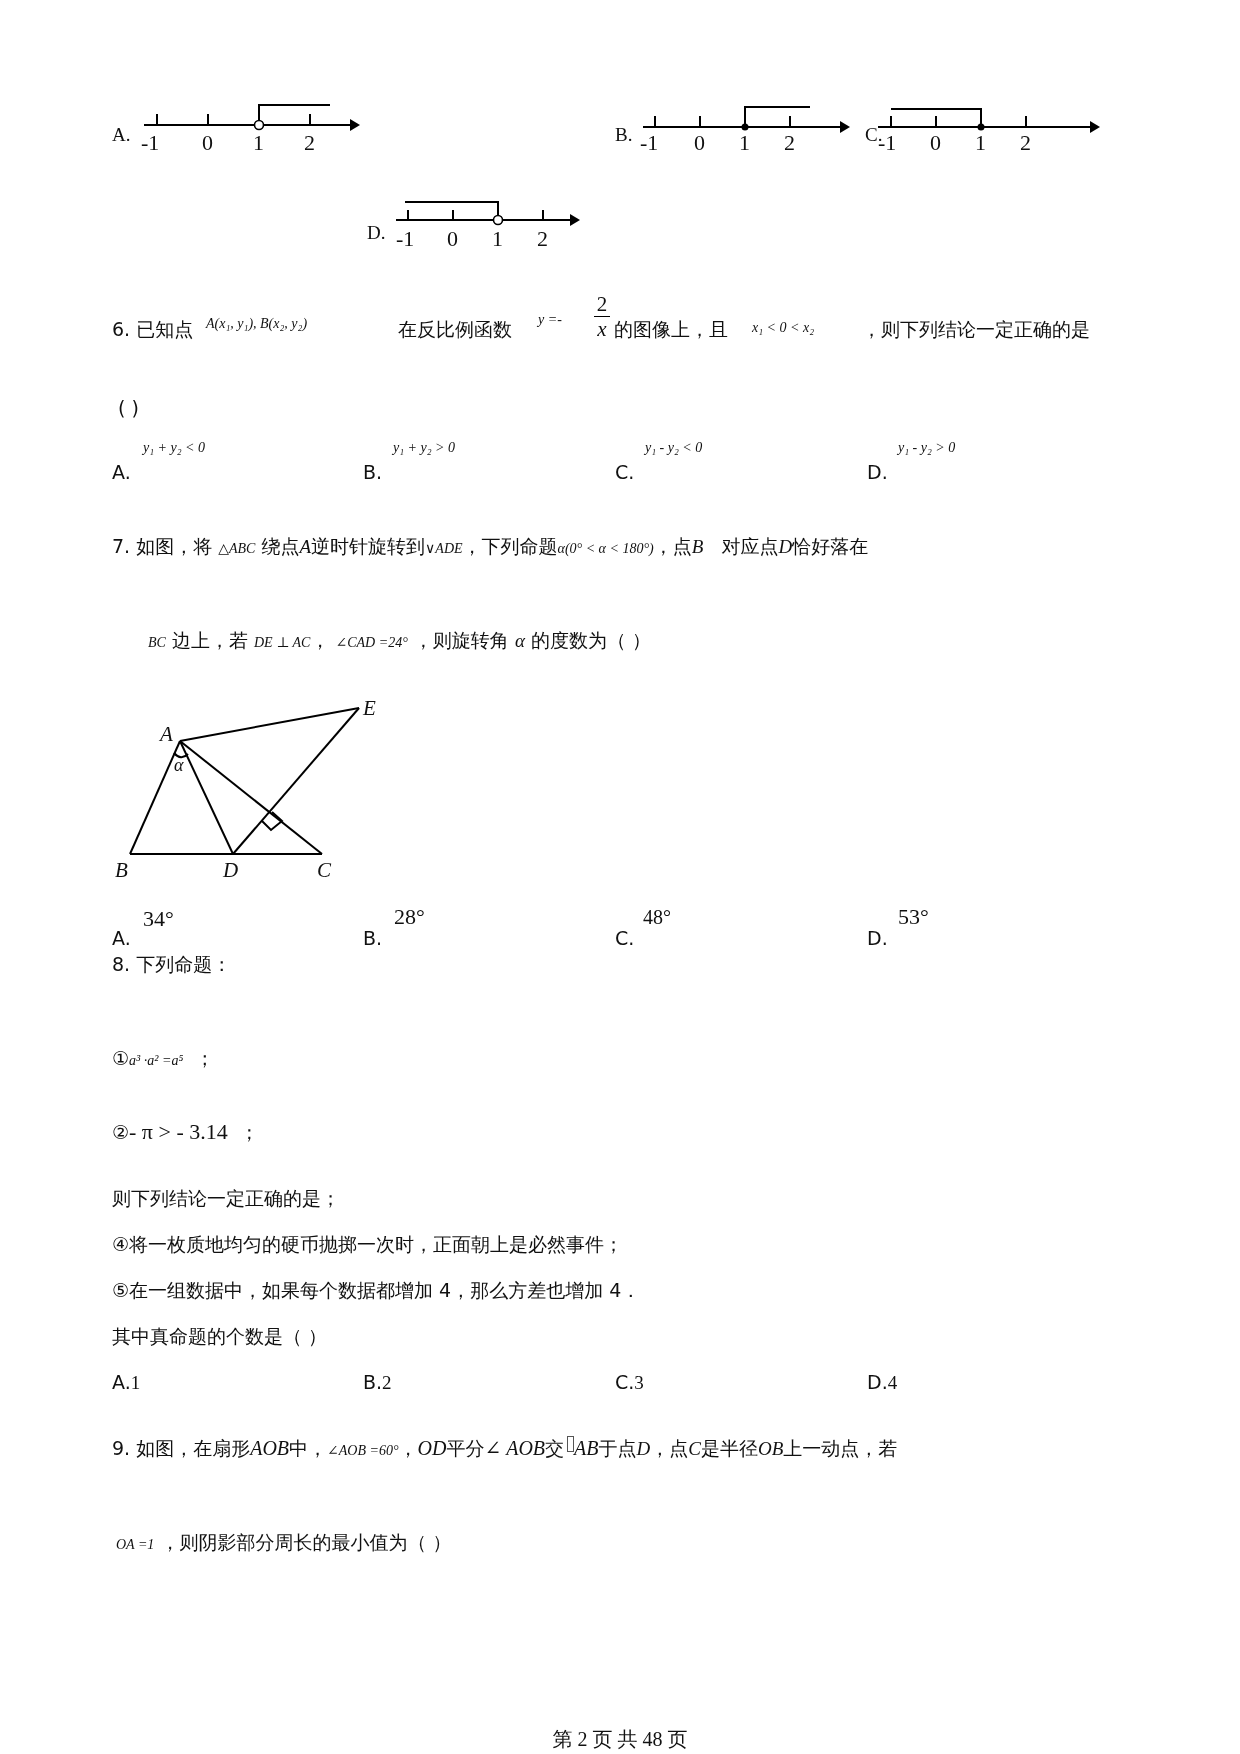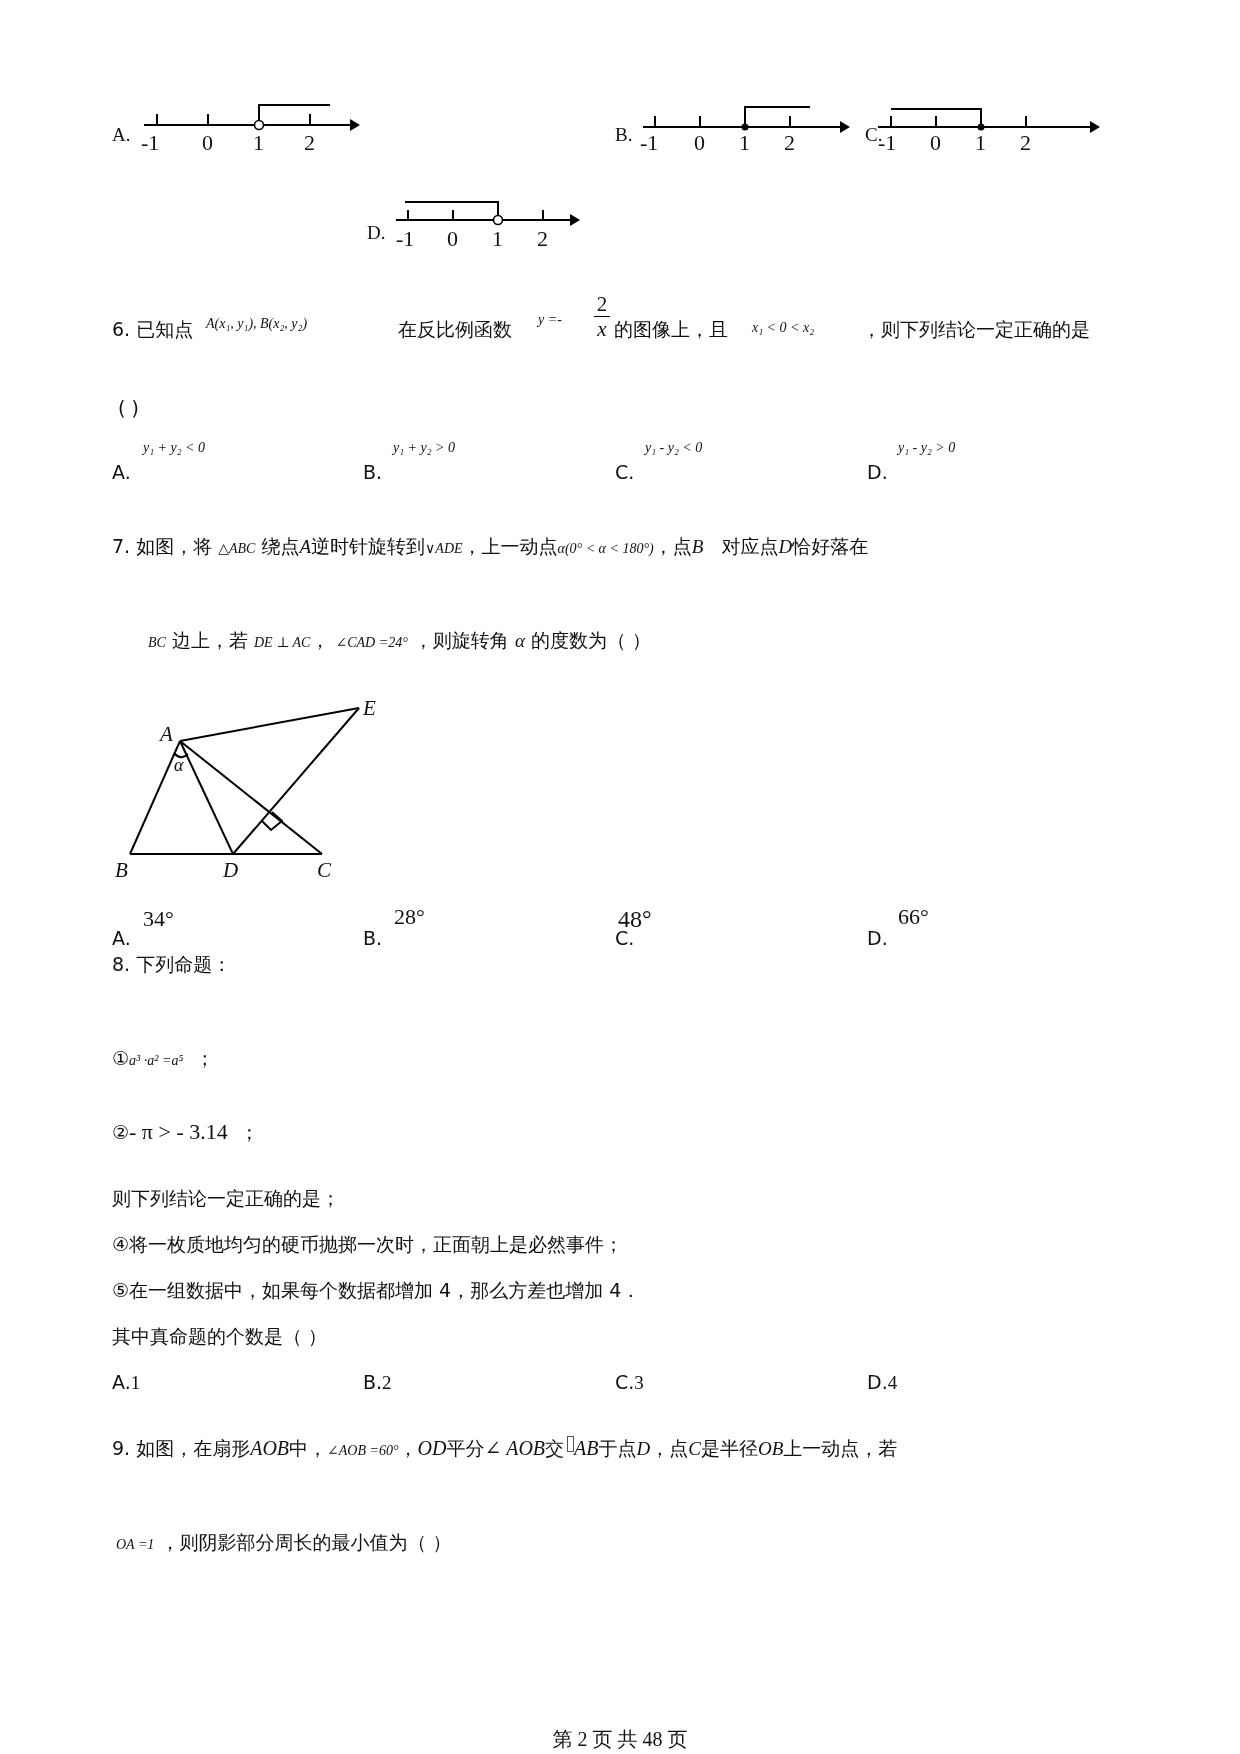--- a/index.html
+++ b/index.html
@@ -106,21 +106,21 @@
   <span class="abs txt" style="left:615px;top:460px;">C.</span>
   <span class="abs math" style="left:645px;top:440px;">y₁ - y₂ &lt; 0</span>
   <span class="abs txt" style="left:867px;top:460px;">D.</span>
   <span class="abs math" style="left:898px;top:440px;">y₁ - y₂ &gt; 0</span>
 </div>
 
 <div>
   <div class="abs txt" style="left:112px;top:534px;">
     <span>7. 如图，将</span>
     <span class="math">△ABC</span>
-    <span>绕点</span><span class="math" style="font-size:19px;">A</span><span>逆时针旋转到</span><span class="math">∨ADE</span><span>，上一动点</span><span class="math">α(0° &lt; α &lt; 180°)</span><span>，点</span><span class="math" style="font-size:19px;">B</span>&nbsp;&nbsp;&nbsp;<span>对应点</span><span class="math" style="font-size:19px;">D</span><span>恰好落在</span>
+    <span>绕点</span><span class="math" style="font-size:19px;">A</span><span>逆时针旋转到</span><span class="math">∨ADE</span><span>，下列命题</span><span class="math">α(0° &lt; α &lt; 180°)</span><span>，点</span><span class="math" style="font-size:19px;">B</span>&nbsp;&nbsp;&nbsp;<span>对应点</span><span class="math" style="font-size:19px;">D</span><span>恰好落在</span>
   </div>
   <div class="abs txt" style="left:116px;top:628px;margin-left:32px;">
     <span class="math">BC</span>
     <span>边上，若</span>
     <span class="math">DE ⊥ AC</span><span>，</span>
     <span class="math">∠CAD =24°</span>
     <span>，则旋转角</span>
     <span class="math" style="font-size:19px;">α</span>
     <span>的度数为（    ）</span>
   </div>
@@ -142,23 +142,23 @@
   <span class="abs math" style="left:174px;top:755px;font-size:18px;">α</span>
   <span class="abs math" style="left:115px;top:858px;font-size:21px;">B</span>
   <span class="abs math" style="left:223px;top:858px;font-size:21px;">D</span>
   <span class="abs math" style="left:317px;top:858px;font-size:21px;">C</span>
 
   <span class="abs txt" style="left:112px;top:926px;">A.</span>
   <span class="abs mathn" style="left:143px;top:906px;font-style:normal;">34°</span>
   <span class="abs txt" style="left:363px;top:926px;">B.</span>
   <span class="abs mathn" style="left:394px;top:904px;">28°</span>
   <span class="abs txt" style="left:615px;top:926px;">C.</span>
-  <span class="abs mathn" style="left:618px;top:906px;font-size:24px;">48°</span>
+  <span class="abs mathn" style="left:643px;top:906px;font-size:20px;">48°</span>
   <span class="abs txt" style="left:867px;top:926px;">D.</span>
-  <span class="abs mathn" style="left:898px;top:904px;">66°</span>
+  <span class="abs mathn" style="left:898px;top:904px;">53°</span>
 </div>
 
 <div>
   <span class="abs txt" style="left:112px;top:952px;">8. 下列命题：</span>
   <div class="abs txt" style="left:112px;top:1046px;">
     <span>①</span><span class="math">a³ ·a² =a⁵</span>&nbsp;&nbsp;<span>；</span>
   </div>
   <div class="abs txt" style="left:112px;top:1120px;">
     <span>②</span><span class="mathn">- π &gt; - 3.14</span>&nbsp;&nbsp;<span>；</span>
   </div>

